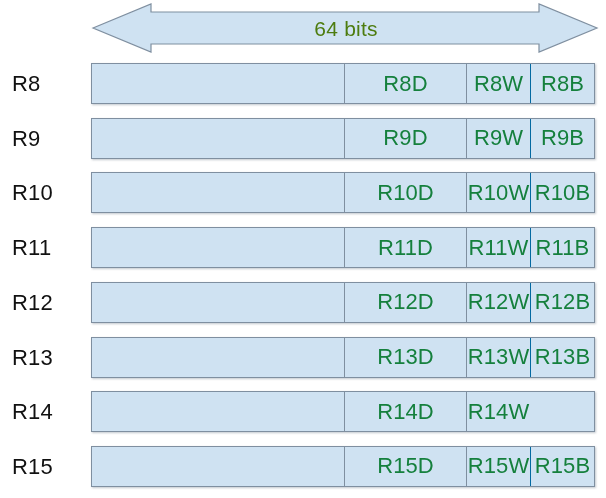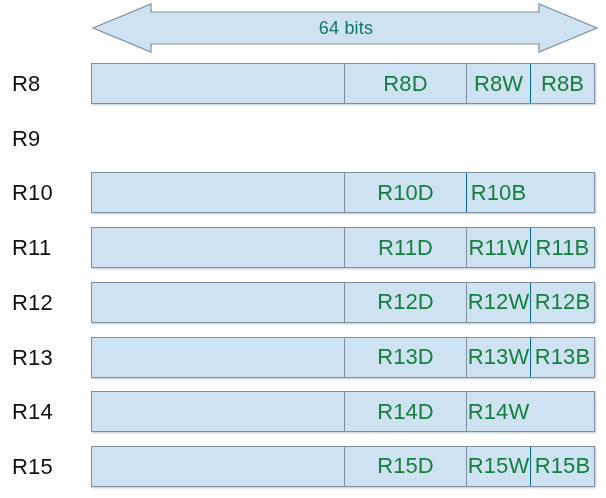--- a/index.html
+++ b/index.html
@@ -39,22 +39,22 @@
   }
   .arrow-label {
     position: absolute;
     left: 0;
     top: 0;
     width: 508px;
     height: 52px;
     display: flex;
     align-items: center;
     justify-content: center;
-    font-size: 18px;
-    color: #0f766e;
+    font-size: 21px;
+    color: #4d7c0f;
     letter-spacing: 0.2px;
     line-height: 1;
     padding-left: 2px;
     box-sizing: border-box;
   }
 
   
   .reg-row {
     position: absolute;
     left: 0;
@@ -131,26 +131,33 @@
         <div class="reg-name">R8</div>
         <div class="reg-bar">
           <div class="seg seg-q"></div>
           <div class="seg seg-d">R8D</div>
           <div class="seg seg-w">R8W</div>
           <div class="seg seg-b">R8B</div>
         </div>
       </div>
       <div class="reg-row" style="top: 117.7px;">
         <div class="reg-name">R9</div>
+        <div class="reg-bar">
+          <div class="seg seg-q"></div>
+          <div class="seg seg-d">R9D</div>
+          <div class="seg seg-w">R9W</div>
+          <div class="seg seg-b">R9B</div>
+        </div>
       </div>
       <div class="reg-row" style="top: 172.4px;">
         <div class="reg-name">R10</div>
         <div class="reg-bar">
           <div class="seg seg-q"></div>
           <div class="seg seg-d">R10D</div>
+          <div class="seg seg-w">R10W</div>
           <div class="seg seg-b">R10B</div>
         </div>
       </div>
       <div class="reg-row" style="top: 227.1px;">
         <div class="reg-name">R11</div>
         <div class="reg-bar">
           <div class="seg seg-q"></div>
           <div class="seg seg-d">R11D</div>
           <div class="seg seg-w">R11W</div>
           <div class="seg seg-b">R11B</div>

